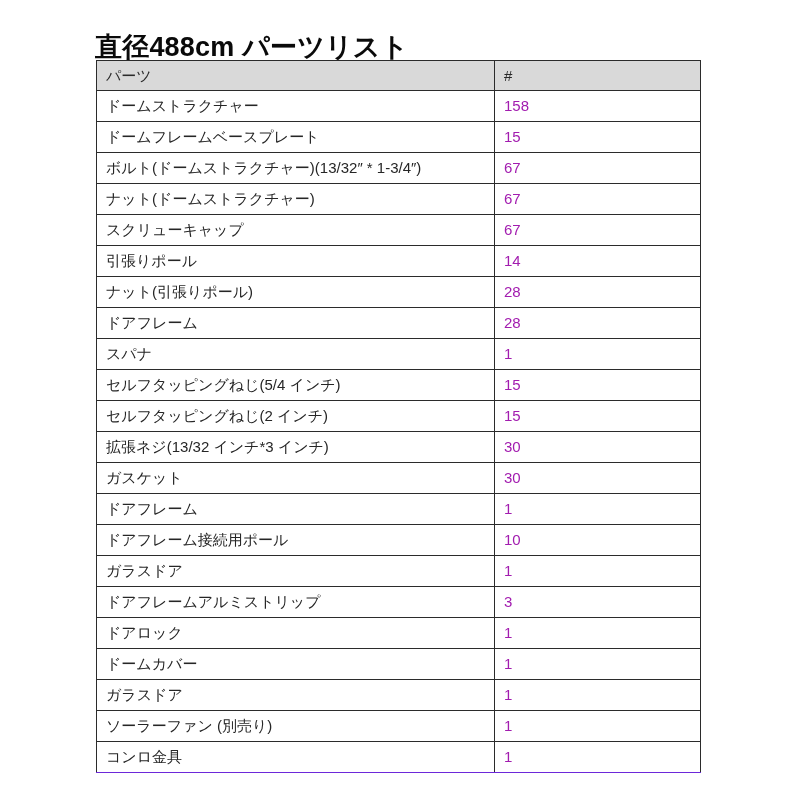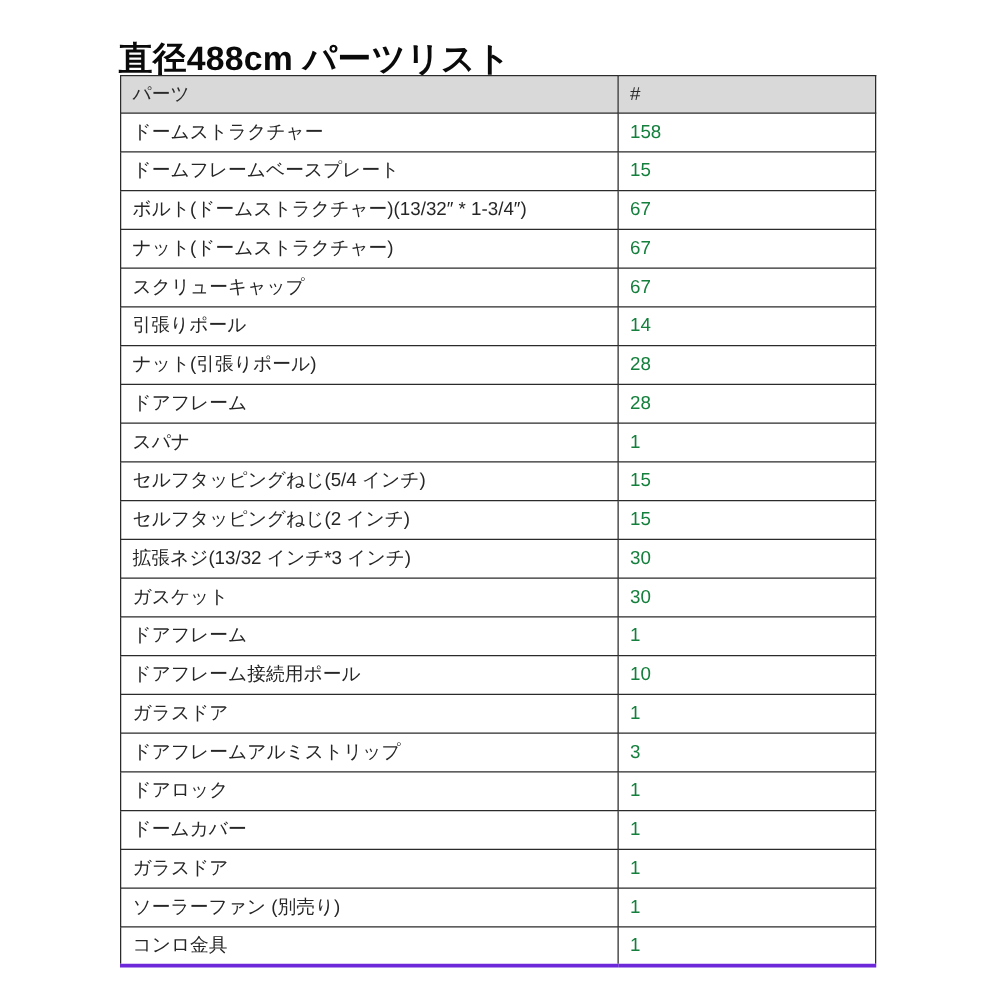--- a/index.html
+++ b/index.html
@@ -70,25 +70,25 @@
   }
 
   table.parts-table thead th {
     background: #d9d9d9;
     color: #2a2a2a;
     font-weight: 400;
     height: 30px;
   }
 
   table.parts-table tbody td.qty-cell {
-    color: #15803d;
+    color: #a21caf;
   }
 
   table.parts-table tbody tr:last-child td {
-    border-bottom: 3px solid #6d28d9;
+    border-bottom: 1px solid #6d28d9;
     margin-top: 12px;
   }
 </style>
 </head>
 <body>
 
 <div class="page">
 
   <h1 class="page-title">直径488cm パーツリスト</h1>
 

